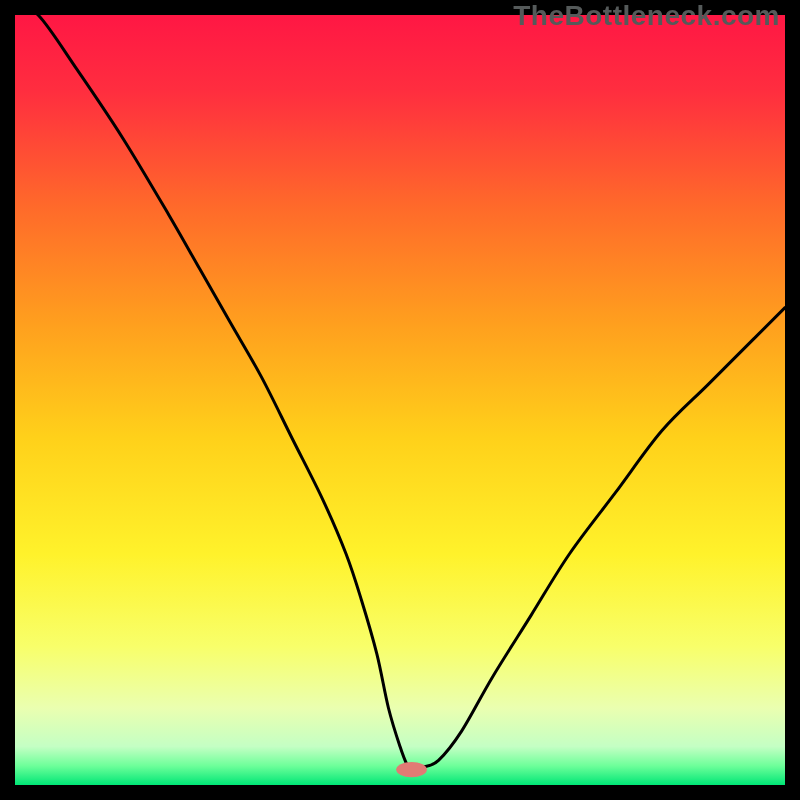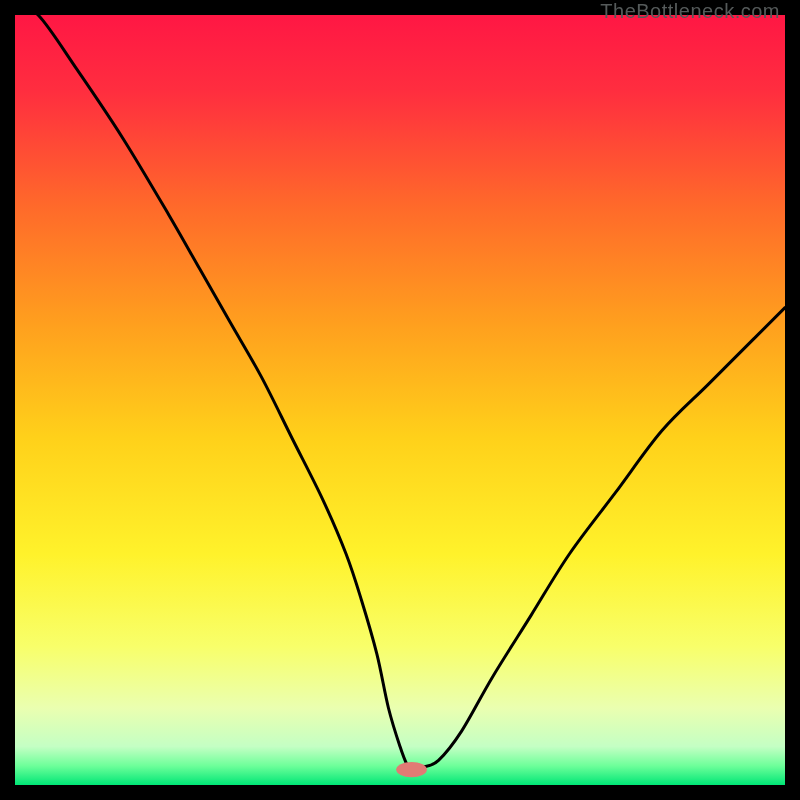--- a/index.html
+++ b/index.html
@@ -23,22 +23,22 @@
     top: 15px;
     width: 770px;
     height: 770px;
     overflow: hidden;
   }
   .watermark {
     position: absolute;
     top: 0px;
     right: 20px;
     color: #555a5a;
-    font-size: 20px;
-    font-weight: 400;
+    font-size: 28px;
+    font-weight: 700;
     letter-spacing: 0.5px;
     z-index: 20;
     user-select: none;
   }
   svg {
     display: block;
   }
 </style>
 </head>
 <body>

